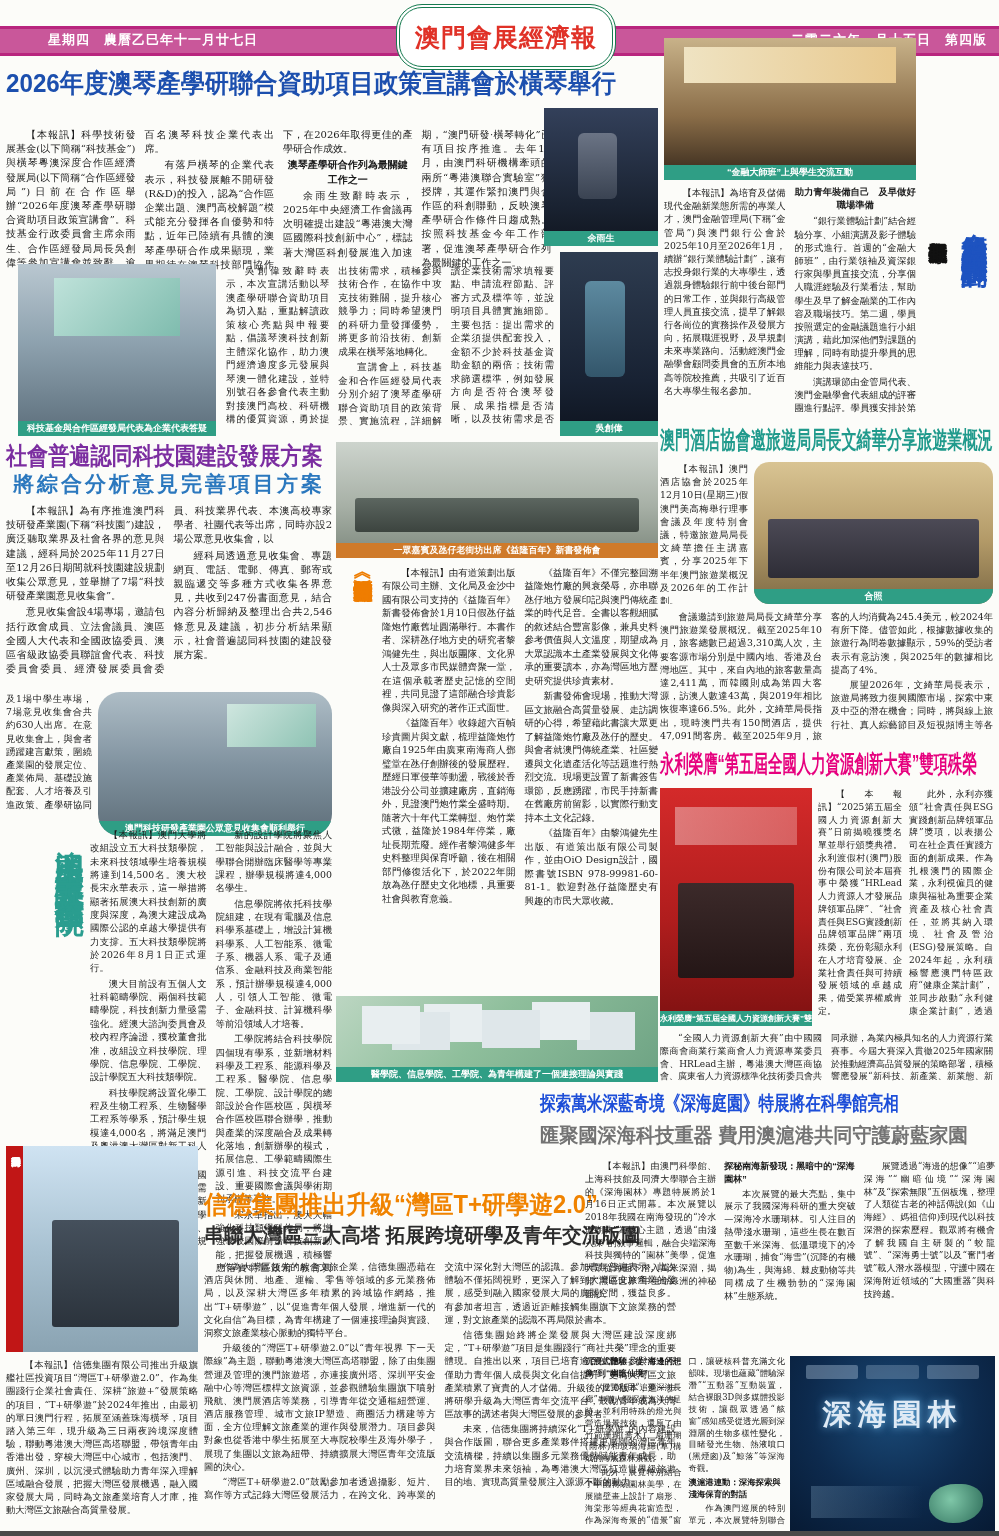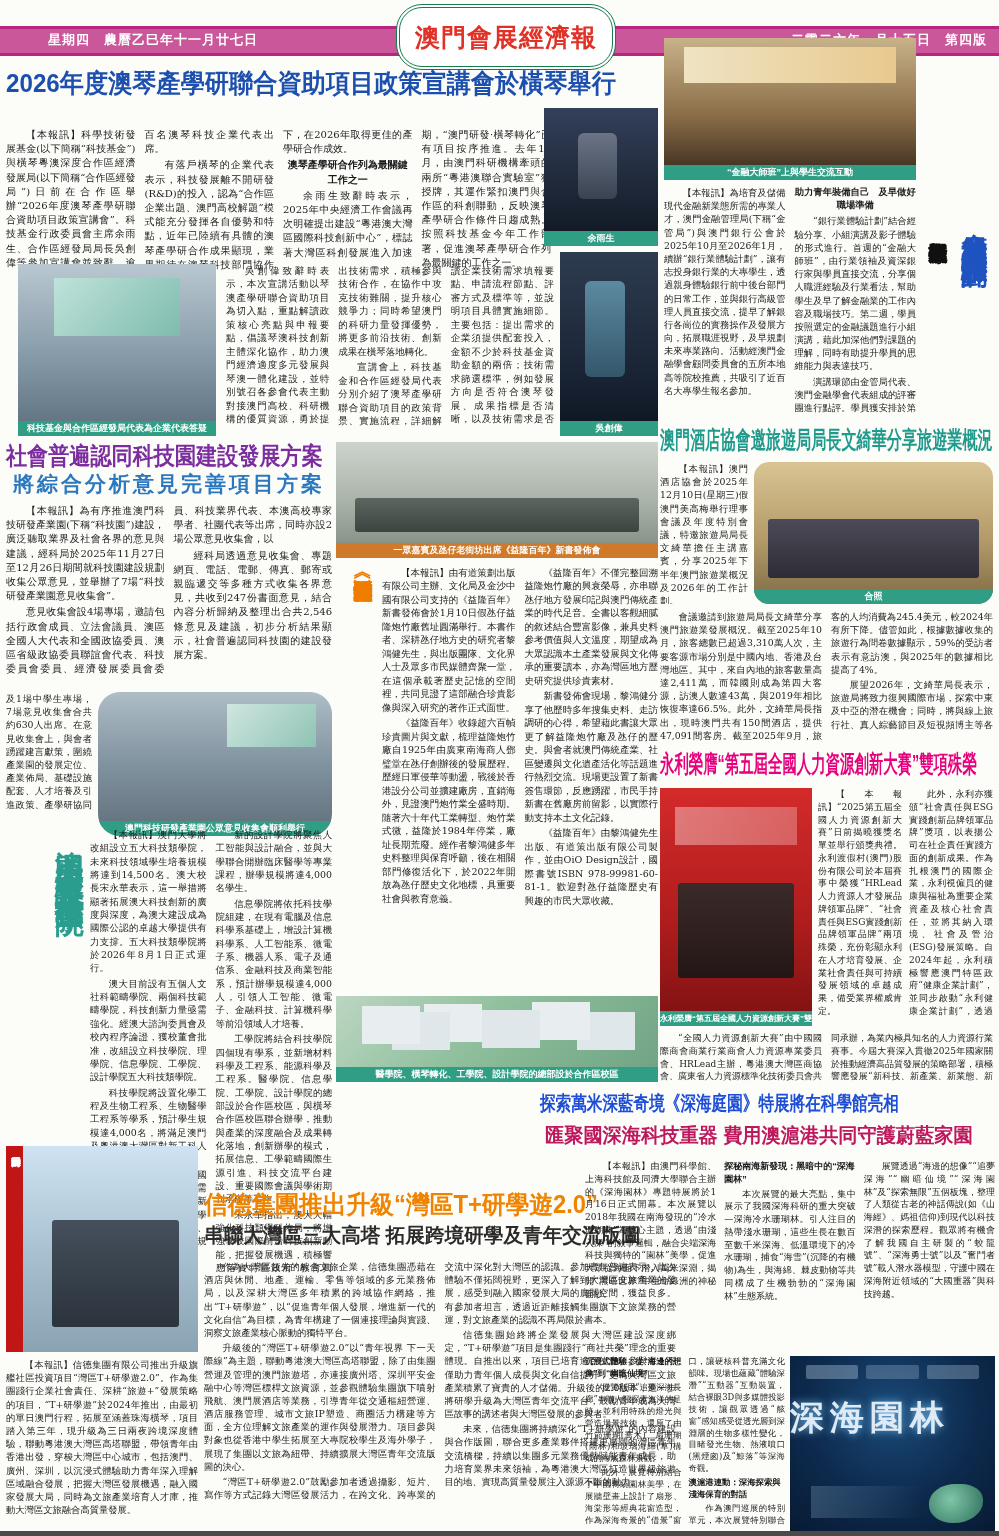--- a/index.html
+++ b/index.html
@@ -115,28 +115,28 @@
   <div class="art" style="left:336px;top:442px;width:322px;height:640px;">
     <div class="photo" style="position:absolute;left:0;top:0;width:322px;height:116px;background:linear-gradient(180deg,#cdd4cd 0%,#a7b0a6 55%,#7d887d 100%);">
       <div style="position:absolute;left:6%;bottom:22%;width:88%;height:30%;background:linear-gradient(180deg,#5c6660,#3c443f);border-radius:3px;"></div>
       <div class="cap orange">一眾嘉賓及氹仔老街坊出席《益隆百年》新書發佈會</div>
     </div>
     <div class="vtext" style="position:absolute;left:0;top:124px;width:40px;height:428px;font-size:19px;color:#ef7d00;">《益隆百年》新書發佈會於益隆炮竹廠舊址圓滿舉行</div>
     <div class="body" style="position:absolute;left:46px;top:124px;width:276px;height:428px;column-count:2;font-size:9.5px;">
       <p>【本報訊】由有道策劃出版有限公司主辦、文化局及金沙中國有限公司支持的《益隆百年》新書發佈會於1月10日假氹仔益隆炮竹廠舊址圓滿舉行。本書作者、深耕氹仔地方史的研究者黎鴻健先生，與出版團隊、文化界人士及眾多市民媒體齊聚一堂，在這個承載著歷史記憶的空間裡，共同見證了這部融合珍貴影像與深入研究的著作正式面世。</p>
       <p>《益隆百年》收錄超六百幀珍貴圖片與文獻，梳理益隆炮竹廠自1925年由廣東南海商人鄧璧堂在氹仔創辦後的發展歷程。歷經日軍侵華等動盪，戰後於香港設分公司並擴建廠房，直銷海外，見證澳門炮竹業全盛時期。隨著六十年代工業轉型、炮竹業式微，益隆於1984年停業，廠址長期荒廢。經作者黎鴻健多年史料整理與保育呼籲，後在相關部門修復活化下，於2022年開放為氹仔歷史文化地標，具重要社會與教育意義。</p>
       <p>《益隆百年》不僅完整回溯益隆炮竹廠的興衰榮辱，亦串聯氹仔地方發展印記與澳門傳統產業的時代足音。全書以客觀細膩的敘述結合豐富影像，兼具史料參考價值與人文溫度，期望成為大眾認識本土產業發展與文化傳承的重要讀本，亦為灣區地方歷史研究提供珍貴素材。</p>
-      <p>新書發佈會現場，黎鴻健分享了他歷時多年搜集史料、走訪調研的心得，希望藉此書讓大眾更了解益隆炮竹廠及氹仔的歷史。與會者就澳門傳統產業、社區變遷與文化遺產活化等話題進行熱烈交流。現場更設置了新書簽售環節，反應踴躍，市民手持新書在舊廠房前留影，以實際行動支持本土文化記錄。</p>
+      <p>新書發佈會現場，推動大灣區文旅融合高質量發展、走訪調研的心得，希望藉此書讓大眾更了解益隆炮竹廠及氹仔的歷史。與會者就澳門傳統產業、社區變遷與文化遺產活化等話題進行熱烈交流。現場更設置了新書簽售環節，反應踴躍，市民手持新書在舊廠房前留影，以實際行動支持本土文化記錄。</p>
       <p>《益隆百年》由黎鴻健先生出版、有道策出版有限公司製作，並由OiO Design設計，國際書號ISBN 978-99981-60-81-1。歡迎對氹仔益隆歷史有興趣的市民大眾收藏。</p>
     </div>
   </div>
 
   <div class="photo" style="position:absolute;left:336px;top:996px;width:322px;height:86px;background:linear-gradient(135deg,#bcd6c2 0%,#8fbf9c 45%,#6da283 100%);">
     <div style="position:absolute;left:8%;top:12%;width:18%;height:44%;background:#e8eef0;box-shadow:30px 6px 0 #dfe7ea,62px -2px 0 #e8eef0,120px 4px 0 #dfe7ea,170px -4px 0 #e8eef0,215px 6px 0 #dfe7ea;"></div>
-    <div class="cap">醫學院、橫琴轉化、工學院、設計學院的總部設於合作區校區</div>
+    <div class="cap">醫學院、信息學院、工學院、為青年構建了一個連接理論與實踐</div>
   </div>
 
   <div class="art" style="left:660px;top:424px;width:333px;height:318px;">
     <div class="hl" style="font-size:24px;color:#209a8c;height:32px;">
       <span class="in" style="transform:scaleX(0.63);">澳門酒店協會邀旅遊局局長文綺華分享旅遊業概況</span>
     </div>
     <div class="body" style="position:absolute;left:0;top:38px;width:88px;height:142px;font-size:9.3px;">
       <p>【本報訊】澳門酒店協會於2025年12月10日(星期三)假澳門美高梅舉行理事會議及年度特別會議，特邀旅遊局局長文綺華擔任主講嘉賓，分享2025年下半年澳門旅遊業概況及2026年的工作計劃。</p>
 
     </div>
@@ -204,21 +204,21 @@
     </div>
   </div>
   <div class="body" style="position:absolute;left:6px;top:1358px;width:192px;height:172px;font-size:9.3px;">
     <p>【本報訊】信德集團有限公司推出升級旗艦社區投資項目“灣區T+研學遊2.0”。作為集團踐行企業社會責任、深耕“旅遊+”發展策略的項目，“T+研學遊”於2024年推出，由最初的單日澳門行程，拓展至涵蓋珠海橫琴，項目踏入第三年，現升級為三日兩夜跨境深度體驗，聯動粵港澳大灣區高塔聯盟，帶領青年由香港出發，穿梭大灣區中心城市，包括澳門、廣州、深圳，以沉浸式體驗助力青年深入理解區域融合發展，把握大灣區發展機遇，融入國家發展大局，同時為文旅產業培育人才庫，推動大灣區文旅融合高質量發展。</p>
   </div>
 
   <div class="art" style="left:540px;top:1090px;width:455px;height:446px;">
     <div class="hl" style="font-size:20px;color:#1d4ed8;height:32px;">
       <span class="in" style="transform:scaleX(0.78);">探索萬米深藍奇境《深海庭園》特展將在科學館亮相</span>
     </div>
-    <div class="hl" style="font-size:20px;color:#be185d;height:30px;text-align:center;">
+    <div class="hl" style="font-size:20px;color:#737373;height:30px;">
       <span class="in" style="transform:scaleX(0.96);">匯聚國深海科技重器 費用澳滬港共同守護蔚藍家園</span>
     </div>
     <div class="body" style="position:absolute;left:45px;top:70px;width:410px;height:192px;column-count:3;font-size:9px;column-gap:8px;">
       <p>【本報訊】由澳門科學館、上海科技館及同濟大學聯合主辦的《深海園林》專題特展將於1月16日正式開幕。本次展覽以2018年我國在南海發現的“冷水珊瑚林”為核心主題，透過“由淺入深”的敘事邏輯，融合尖端深海科技與獨特的“園林”美學，促進大眾從海面下潛入萬米深淵，揭開“黑暗世界”中生命綠洲的神秘面紗。</p>
       <p class="bsub" style="text-align:left;">探秘南海新發現：黑暗中的“深海園林”</p>
       <p>本次展覽的最大亮點，集中展示了我國深海科研的重大突破—深海冷水珊瑚林。引人注目的熱帶淺水珊瑚，這些生長在數百至數千米深海、低溫環境下的冷水珊瑚，捕食“海雪”(沉降的有機物)為生，與海綿、棘皮動物等共同構成了生機勃勃的“深海園林”生態系統。</p>
       <p>展覽透過“海邊的想像”“追夢深海”“幽暗仙境”“深海園林”及“探索無限”五個板塊，整理了人類從古老的神話傳說(如《山海經》、媽祖信仰)到現代以科技深潛的探索歷程。觀眾將有機會了解我國自主研製的“蛟龍號”、“深海勇士號”以及“奮鬥者號”載人潛水器模型，守護中國在深海附近領域的“大國重器”與科技跨越。</p>
     </div>
     <div class="body" style="position:absolute;left:45px;top:266px;width:200px;height:176px;column-count:2;font-size:8.4px;column-gap:7px;">
       <p class="bsub" style="text-align:left;">沉浸式體驗：從“海邊的想像”到“幽暗仙境”</p>
@@ -227,20 +227,20 @@
       <p class="bsub" style="text-align:left;">澳滬港連動：深海探索與淺海保育的對話</p>
       <p>作為澳門巡展的特別單元，本次展覽特別聯合香港中文大學與世界自然基金會香港分會策劃了珊瑚保育教育專題展區。</p>
 
     </div>
     <div class="photo" style="position:absolute;left:250px;top:266px;width:205px;height:176px;background:radial-gradient(circle at 50% 32%,#1a4a78 0%,#0d2a4d 55%,#071a33 100%);">
       <div style="position:absolute;left:8%;top:5%;width:84%;height:8%;display:flex;gap:8px;">
         <span style="flex:1;background:rgba(200,220,240,.35);border-radius:2px;"></span>
         <span style="flex:1;background:rgba(200,220,240,.25);border-radius:2px;"></span>
         <span style="flex:1;background:rgba(200,220,240,.3);border-radius:2px;"></span>
       </div>
-      <div style="position:absolute;left:0;top:22%;width:100%;text-align:left;color:#dfeaf5;font-size:34px;font-weight:bold;font-family:'Liberation Sans',sans-serif;letter-spacing:6px;text-shadow:0 0 8px #6fb6e8;">深海園林</div>
+      <div style="position:absolute;left:0;top:22%;width:100%;text-align:center;color:#dfeaf5;font-size:29px;font-weight:bold;font-family:'Liberation Sans',sans-serif;letter-spacing:6px;text-shadow:0 0 8px #6fb6e8;">深海園林</div>
       <div style="position:absolute;left:10%;bottom:8%;width:55%;height:18%;background:linear-gradient(90deg,rgba(160,200,230,.25),rgba(160,200,230,0));"></div>
       <div style="position:absolute;right:6%;bottom:5%;width:26%;height:22%;background:radial-gradient(circle at 40% 40%,#7fc7a8,#2c6b58);border-radius:50% 40% 55% 45%;"></div>
     </div>
   </div>
 
   <div id="pagefoot"></div>
 </div>
 
 </body></html>

